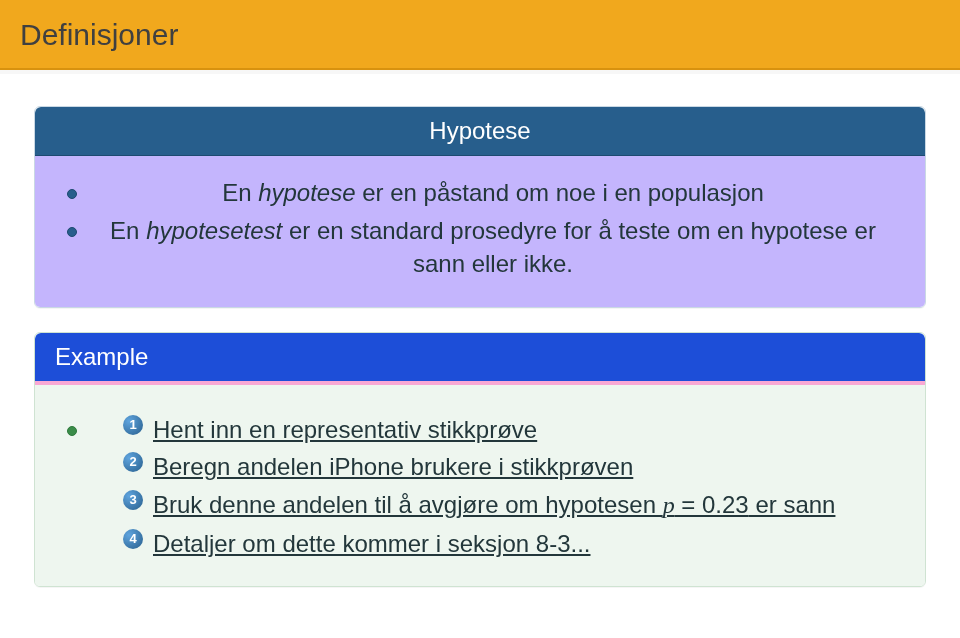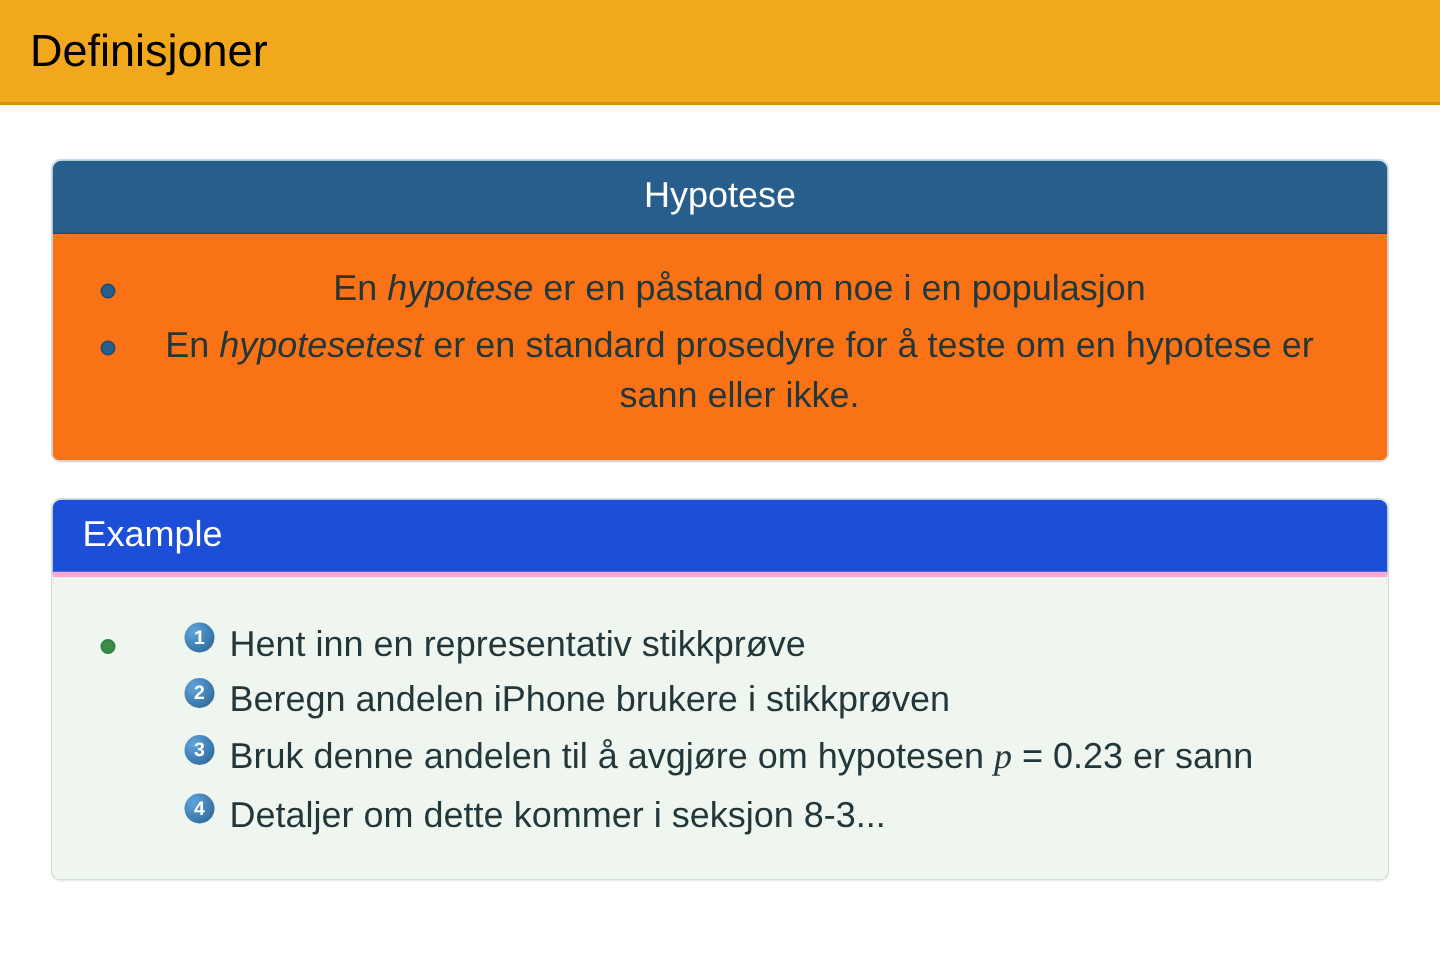--- a/index.html
+++ b/index.html
@@ -5,21 +5,21 @@
   * { box-sizing: border-box; margin: 0; padding: 0; }
   body {
     width: 960px;
     height: 638px;
     background: #ffffff;
     font-family: "Trebuchet MS", "Lucida Sans", sans-serif;
     overflow: hidden;
   }
   .slide-title-bar {
     background: #f1a81d;
-    color: #000000;
+    color: #404040;
     padding: 18px 20px 16px 20px;
     font-size: 30px;
     border-bottom: 2px solid #d8920f;
     position: relative;
   }
   .slide-title-bar::after {
     content: "";
     position: absolute;
     bottom: -6px; left: 0; right: 0;
     height: 4px;
@@ -44,21 +44,21 @@
     padding: 16px 26px 22px 26px;
     font-size: 24px;
     line-height: 1.4;
   }
   .block-normal .block-head {
     background: #275e8c;
     color: #ffffff;
     border-bottom: 1px solid #1d4a70;
   }
   .block-normal .block-body {
-    background: #f97316;
+    background: #c4b5fd;
     color: #23373b;
   }
   .block-normal .block-body::after,
   .block-example .block-body::after {
     content: "";
     display: block;
     height: 0;
     clear: both;
   }
   .block-normal {
@@ -102,20 +102,21 @@
   .block-example ul.itemize > li::before {
     background: #3a8c49;
     border-color: #2f7a3d;
   }
   .em { font-style: italic; }
   ol.enum {
     list-style: none;
     counter-reset: beamerball;
     padding-left: 36px;
     margin-top: 12px;
+    text-decoration: underline;
   }
   ol.enum > li {
     counter-increment: beamerball;
     position: relative;
     padding-left: 30px;
     margin: 4px 0;
   }
   ol.enum > li::before {
     content: counter(beamerball);
     position: absolute;

